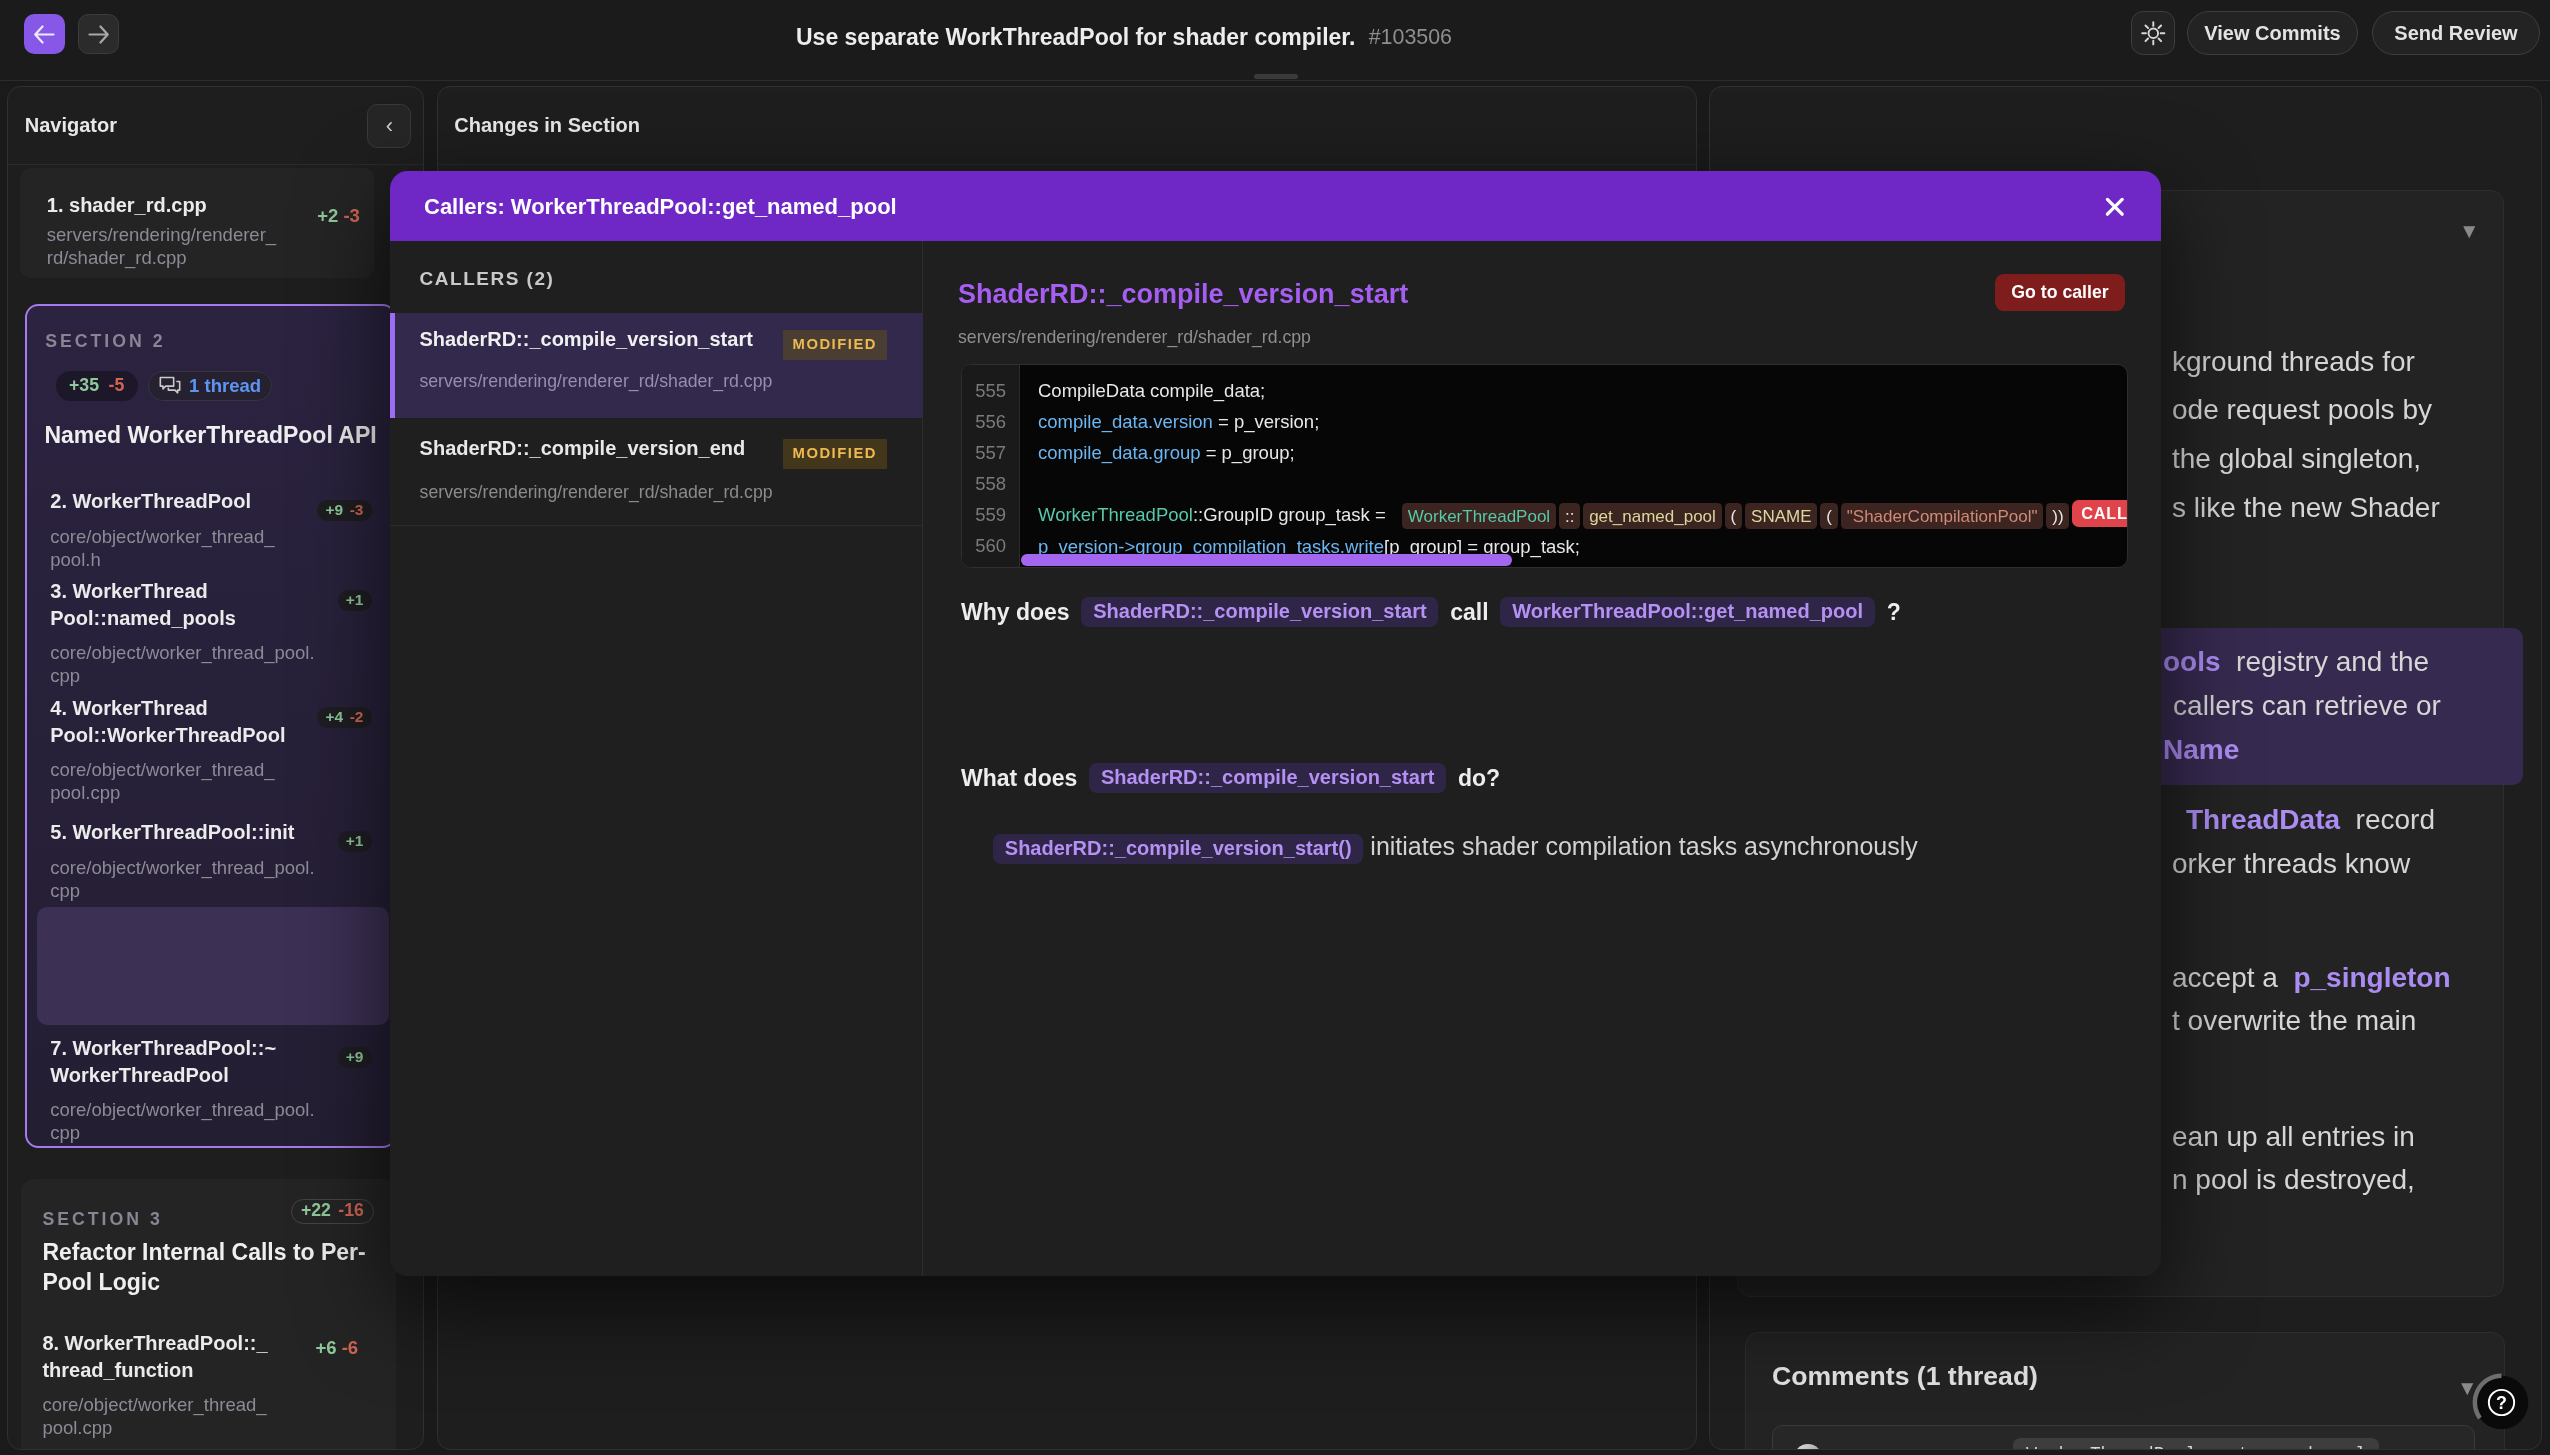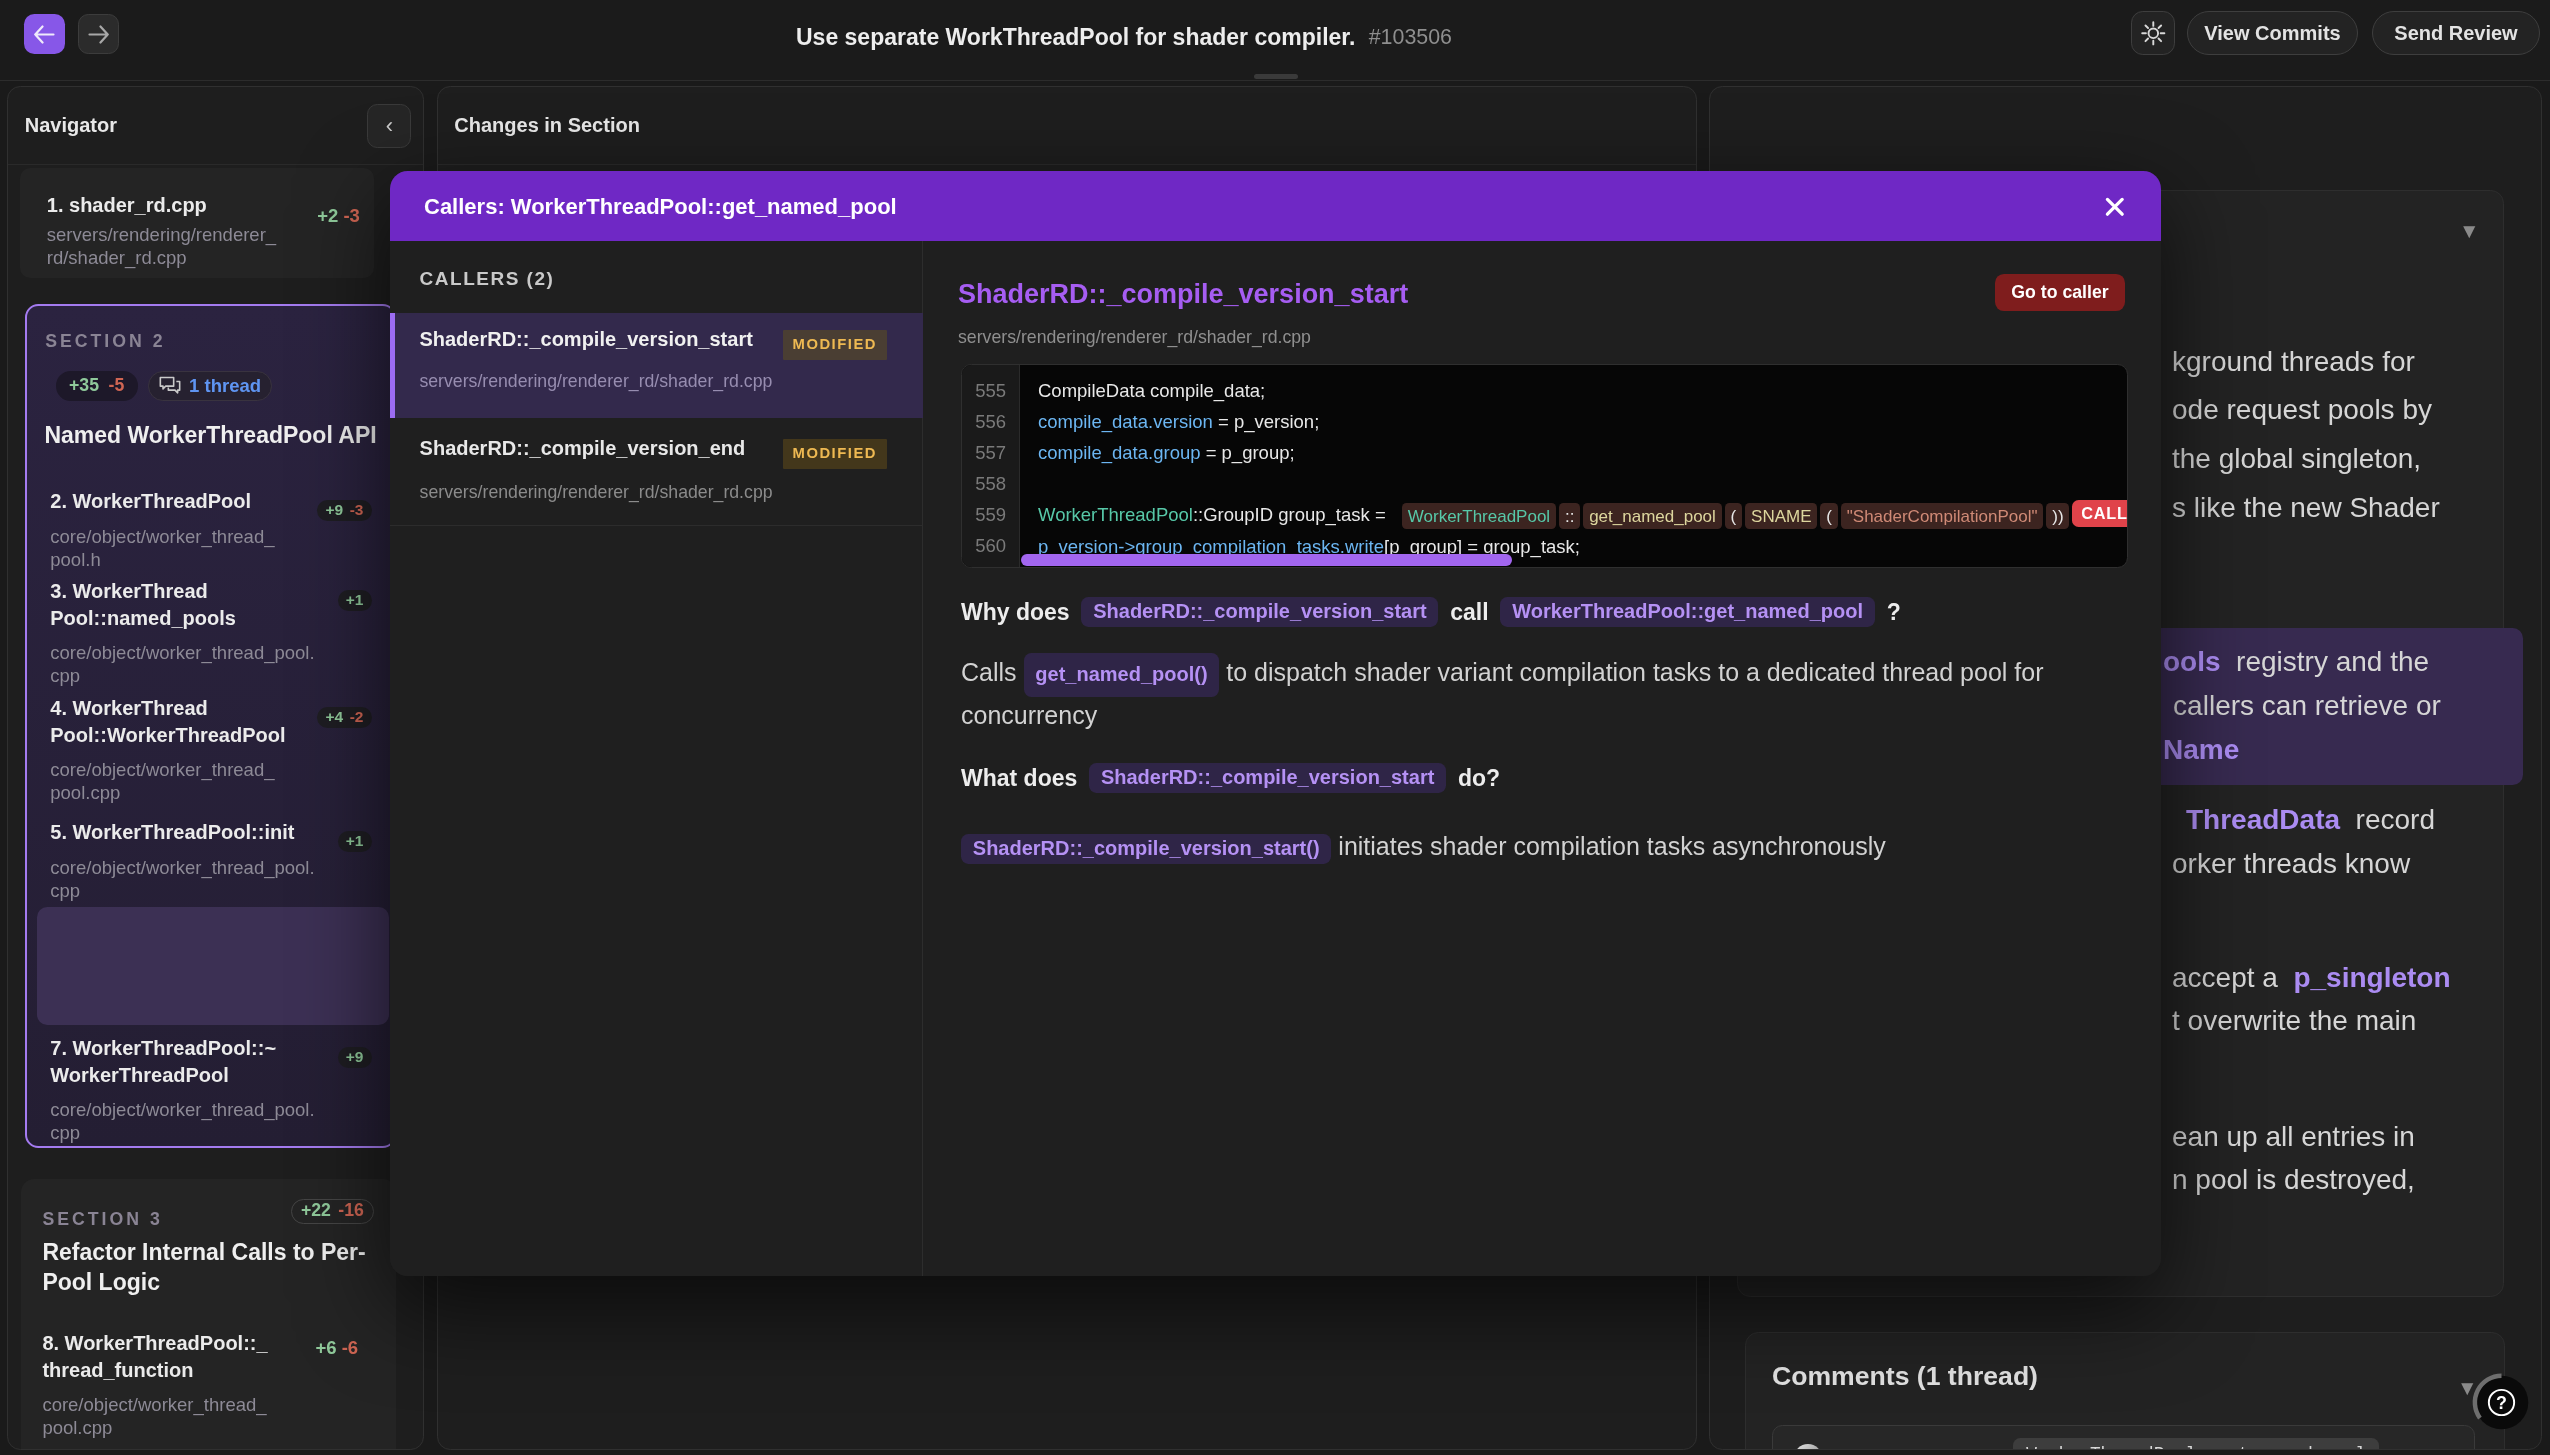--- a/index.html
+++ b/index.html
@@ -272,27 +272,26 @@
           <div style="position:absolute;left:59px;top:189px;width:491px;height:11.8px;border-radius:5.9px;background:#a266ef;"></div>
         </div>
 
         <div style="position:absolute;left:38px;top:356px;display:flex;align-items:center;gap:11.8px;font-size:23px;font-weight:bold;color:#ededed;">
           <span>Why does</span>
             <span class="chip">ShaderRD::_compile_version_start</span>
             <span>call</span>
             <span class="chip">WorkerThreadPool::get_named_pool</span>
             <span>?</span>
         </div>
-        <div style="position:absolute;left:38px;top:412px;font-size:25px;line-height:37px;color:#d2d2d2;">Calls <span class="chip" style="font-size:20px;">get_named_pool()</span> to dispatch shader variant compilation tasks to a dedicated thread pool for<br>concurrency</div>
         <div style="position:absolute;left:38px;top:522px;display:flex;align-items:center;gap:11.8px;font-size:23px;font-weight:bold;color:#ededed;">
           <span>What does</span>
             <span class="chip">ShaderRD::_compile_version_start</span>
             <span>do?</span>
         </div>
-        <div style="position:absolute;left:38px;top:591px;font-size:25px;color:#d2d2d2;"><span class="chip" style="font-size:20px;">ShaderRD::_compile_version_start()</span> initiates shader compilation tasks asynchronously</div>
+        <div style="position:absolute;left:38px;top:591px;font-size:25px;color:#d2d2d2;"><span class="chip" style="font-size:20px;margin-left:32px;">ShaderRD::_compile_version_start()</span> initiates shader compilation tasks asynchronously</div>
       </div>
     </div>
   </div>
 
   <div class="abs" id="helpbtn" style="left:2471px; top:1372px;">
     <svg width="61" height="61" viewBox="0 0 82 82">
       <circle cx="41" cy="41" r="36" fill="#0a0a0a"></circle>
       <path d="M 41 5 A 36 36 0 0 0 12 62" stroke="#6e6e6e" stroke-width="6" fill="none"></path>
       <circle cx="41" cy="41" r="17" fill="none" stroke="#fff" stroke-width="2.6"></circle>
       <text x="41" y="50" text-anchor="middle" font-size="24" font-weight="bold" fill="#fff" font-family="Liberation Sans">?</text>

